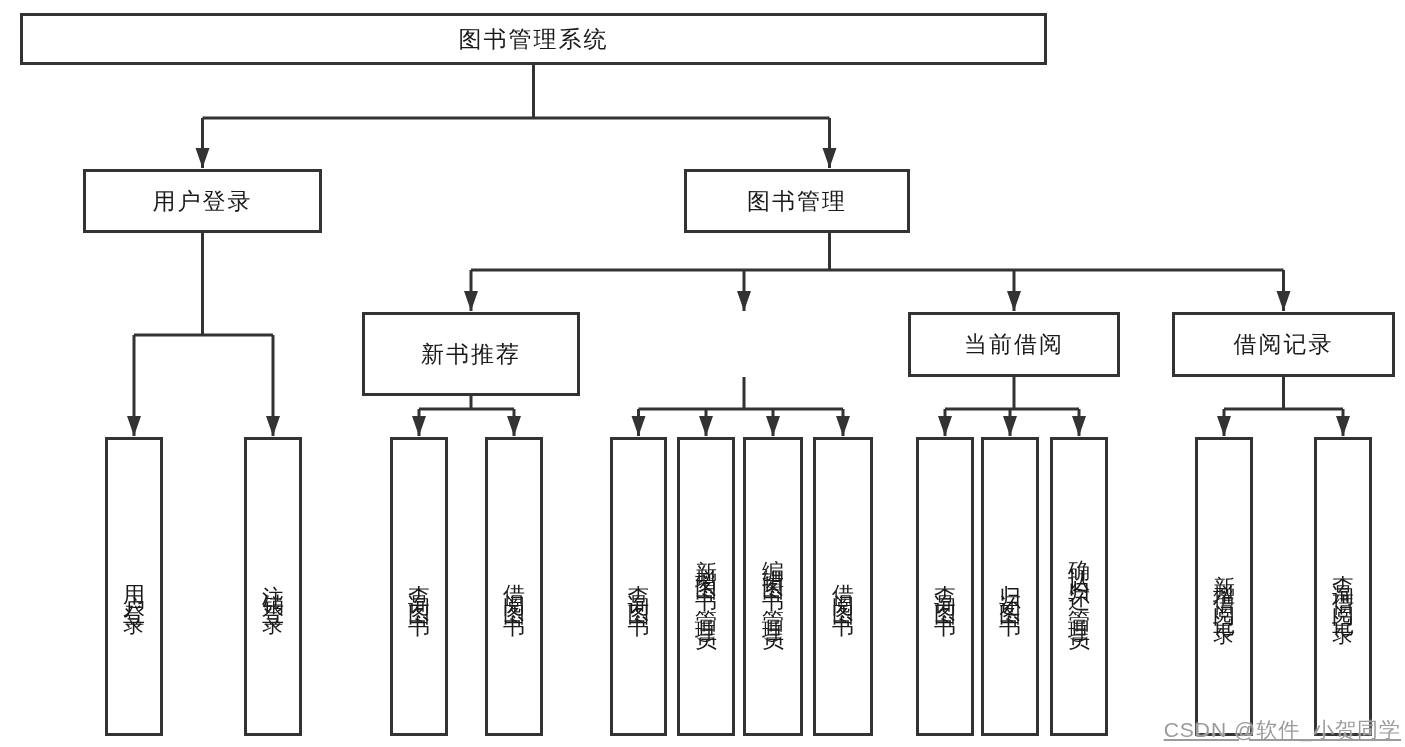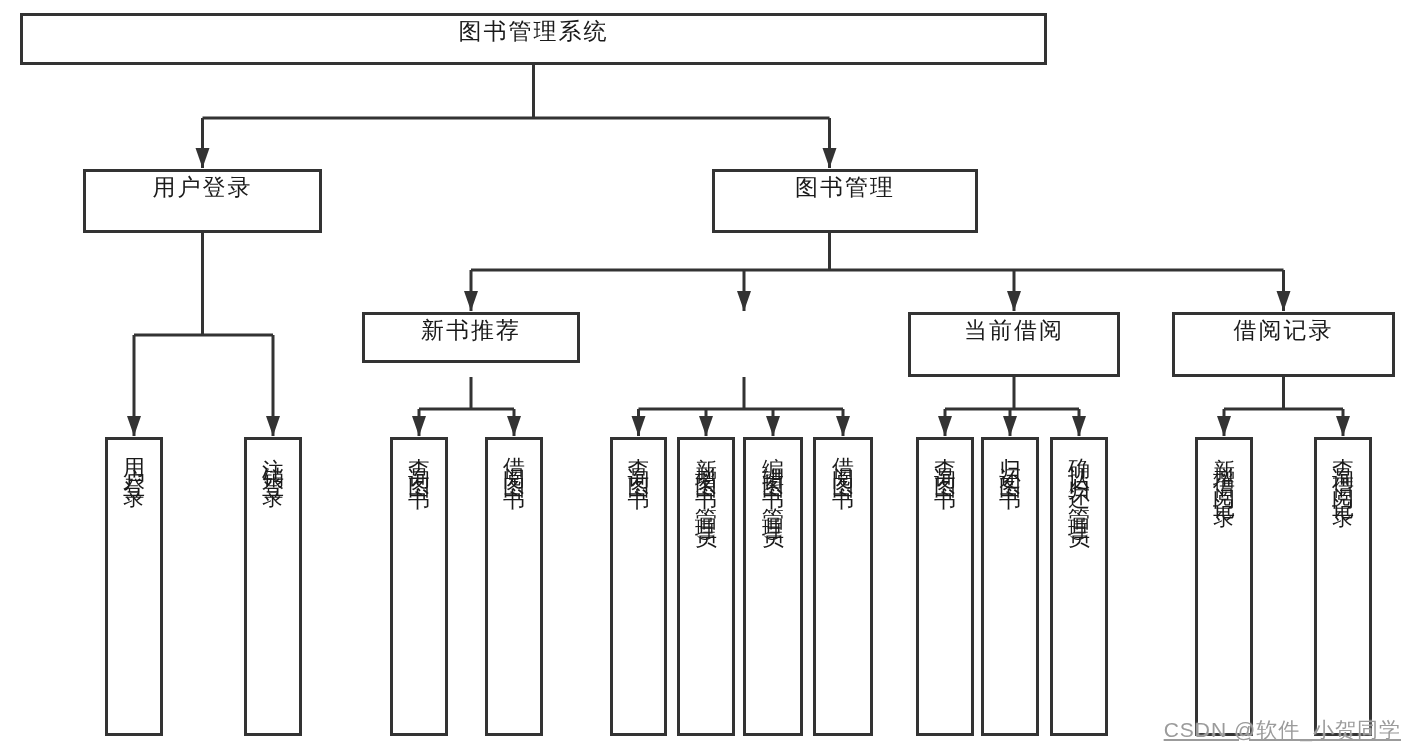--- a/index.html
+++ b/index.html
@@ -8,21 +8,21 @@
     --background:#ffffff; --watermark:#9b9b9b;
   }
   html,body{margin:0;padding:0;background:var(--background);}
   body{font-family:"Liberation Sans","DejaVu Sans",sans-serif;}
   .stage{position:relative;width:1405px;height:747px;background:var(--background);overflow:hidden;}
   .wires{position:absolute;left:0;top:0;width:1405px;height:747px;z-index:0;}
   .wires path{stroke:var(--line);stroke-width:3;fill:none;}
   .wires .arrowhead{fill:var(--line);stroke:none;}
   .node{
     position:absolute;background:#fff;border:3px solid var(--box-border);
-    box-sizing:border-box;display:flex;align-items:flex-start;justify-content:center;
+    box-sizing:border-box;display:flex;align-items:center;justify-content:center;
     color:var(--text);z-index:1;
   }
   .node.h span{font-size:23px;letter-spacing:2px;white-space:nowrap;}
   .node.v span{
     writing-mode:vertical-rl;text-orientation:mixed;
     font-size:22px;line-height:1;letter-spacing:10px;white-space:nowrap;
   }
   .watermark{
     position:absolute;top:716px;right:4px;z-index:3;
     font-size:21px;letter-spacing:1px;color:var(--watermark);
@@ -75,25 +75,25 @@
     <path marker-end="url(#arrow)" d="M1343,409 L1343,436"></path>
   </svg>
 
   <div class="node h" style="left:20px;top:13px;width:1027px;height:52px">
     <span>图书管理系统</span>
   </div>
 
   <div class="node h" style="left:83px;top:169px;width:239px;height:64px">
     <span>用户登录</span>
   </div>
-  <div class="node h" style="left:712px;top:169px;width:266px;height:64px">
+  <div class="node h" style="left:684px;top:169px;width:226px;height:64px">
     <span>图书管理</span>
   </div>
 
-  <div class="node h" style="left:362px;top:312px;width:218px;height:51px">
+  <div class="node h" style="left:362px;top:312px;width:218px;height:84px">
     <span>新书推荐</span>
   </div>
   <div class="node h" style="left:908px;top:312px;width:212px;height:65px">
     <span>当前借阅</span>
   </div>
   <div class="node h" style="left:1172px;top:312px;width:223px;height:65px">
     <span>借阅记录</span>
   </div>
 
   <div class="node v" style="left:105px;top:437px;width:58px;height:299px">

